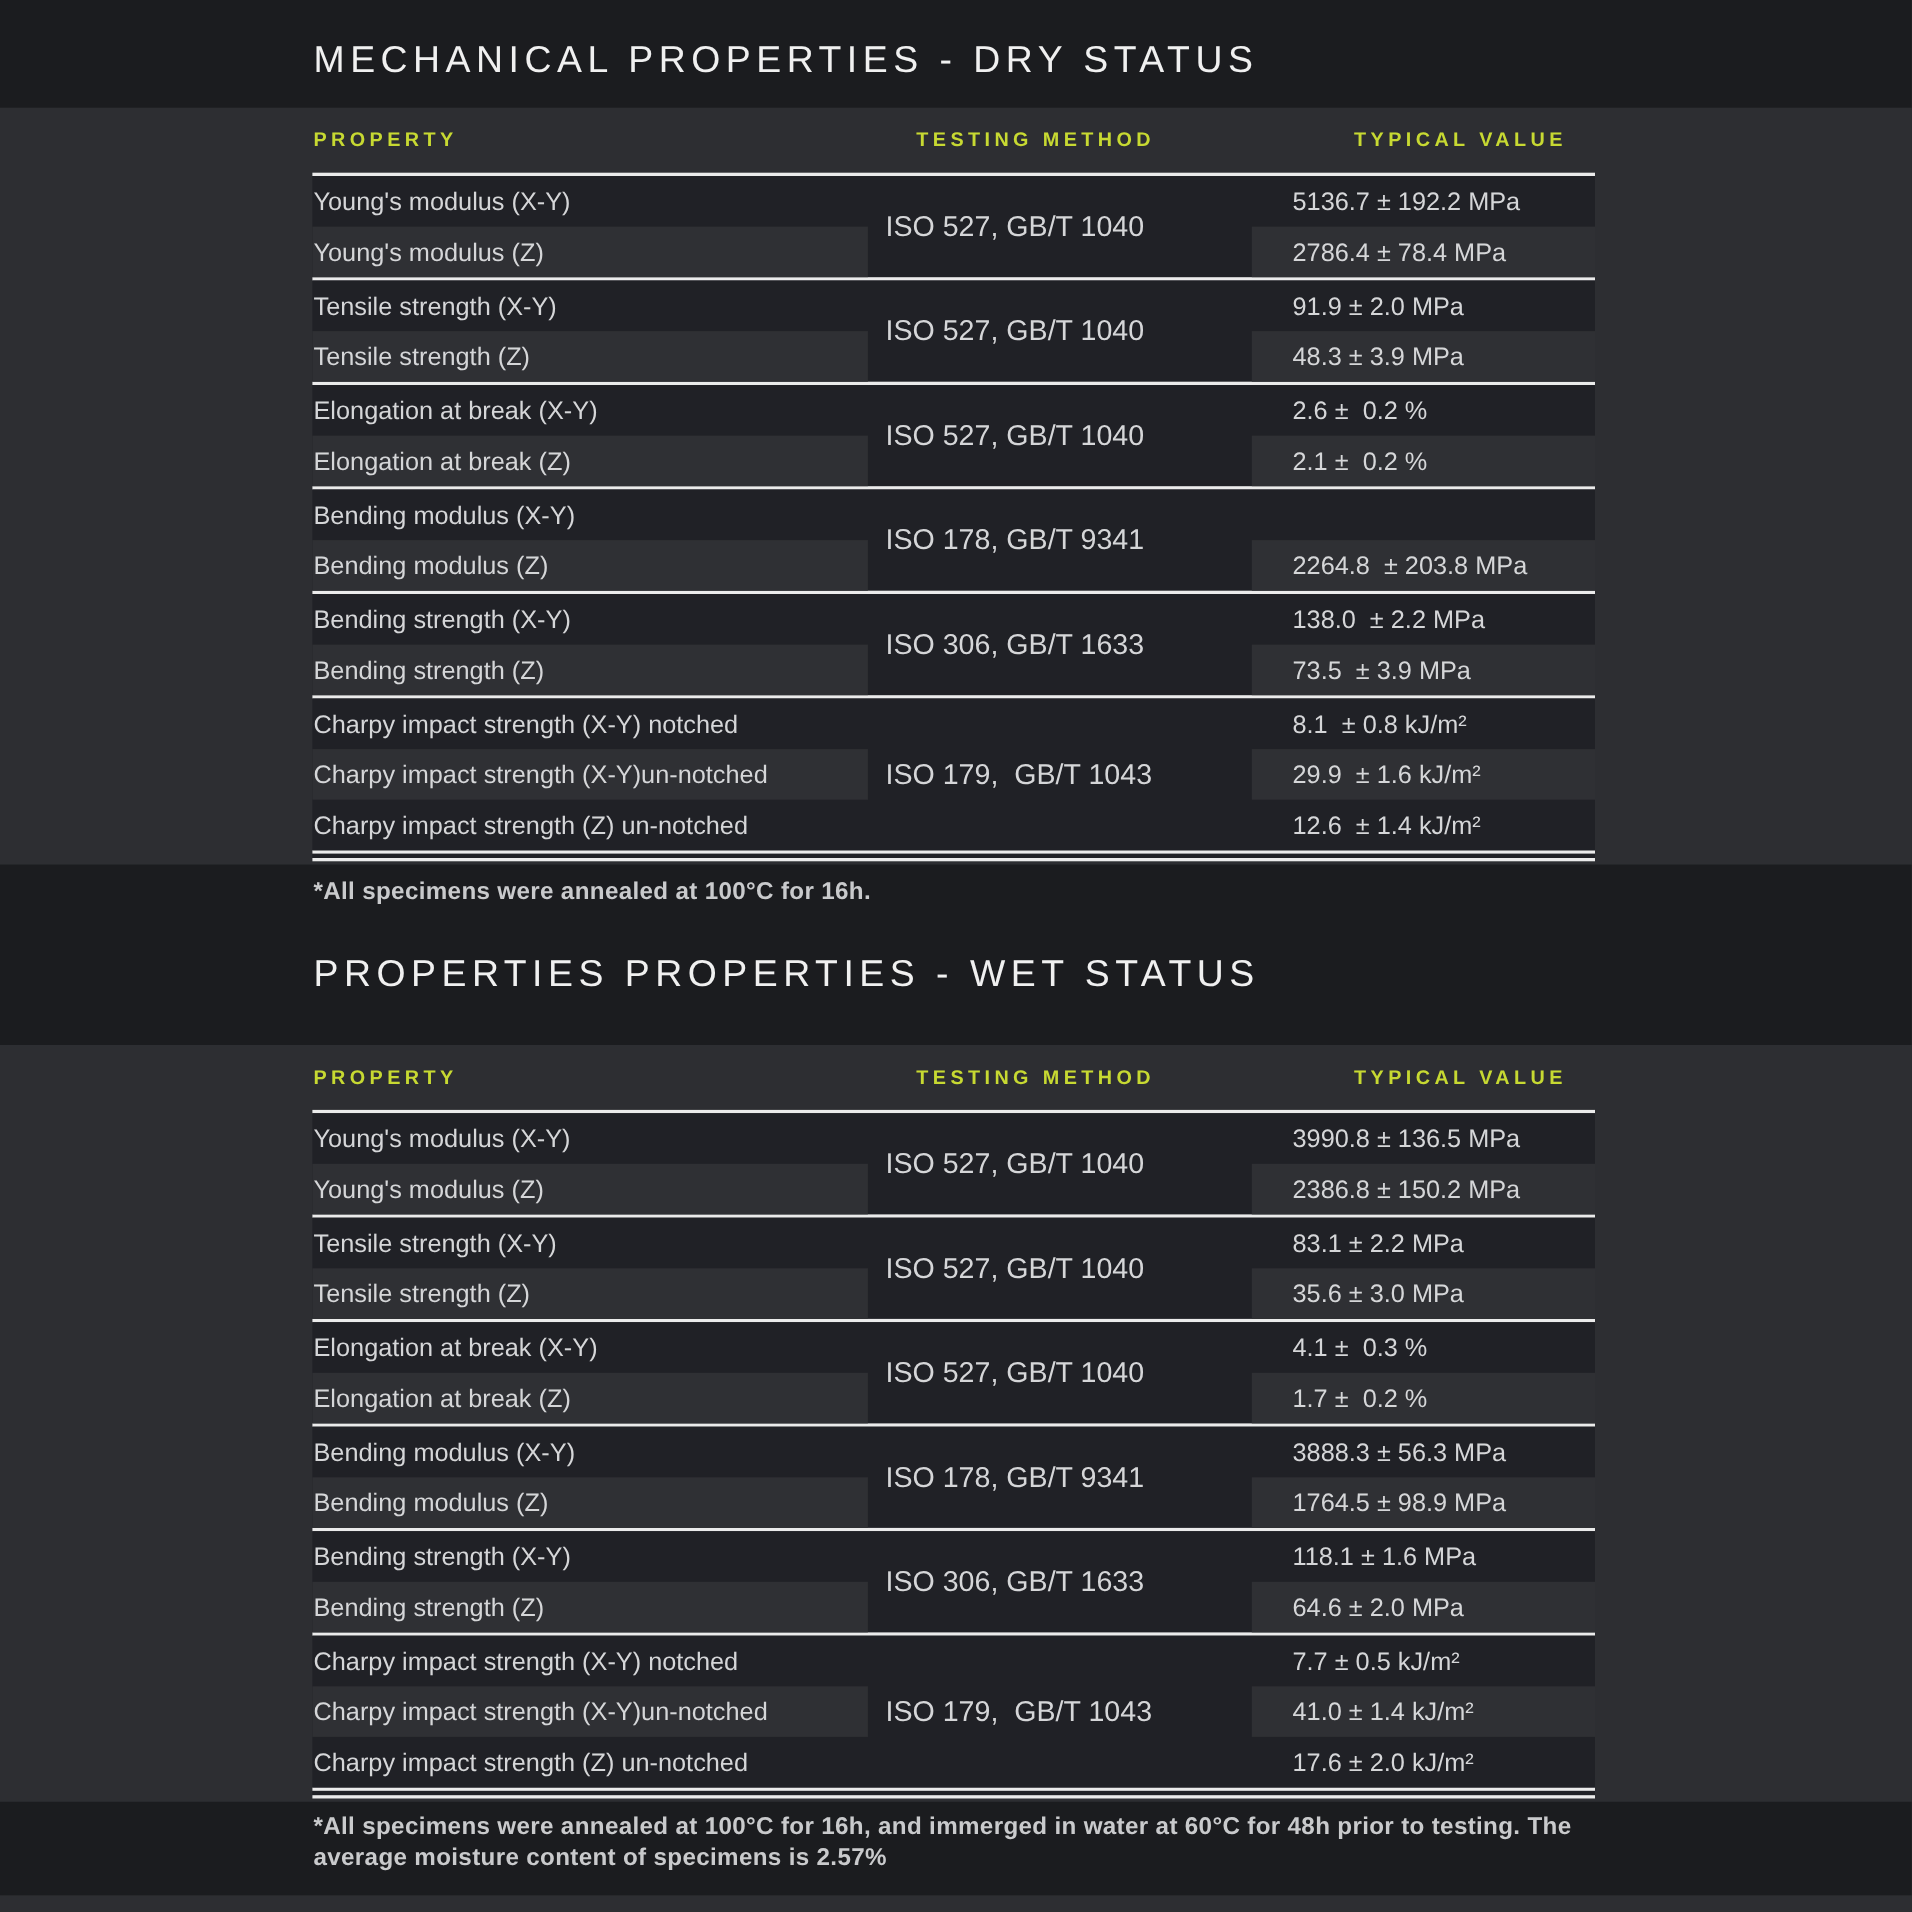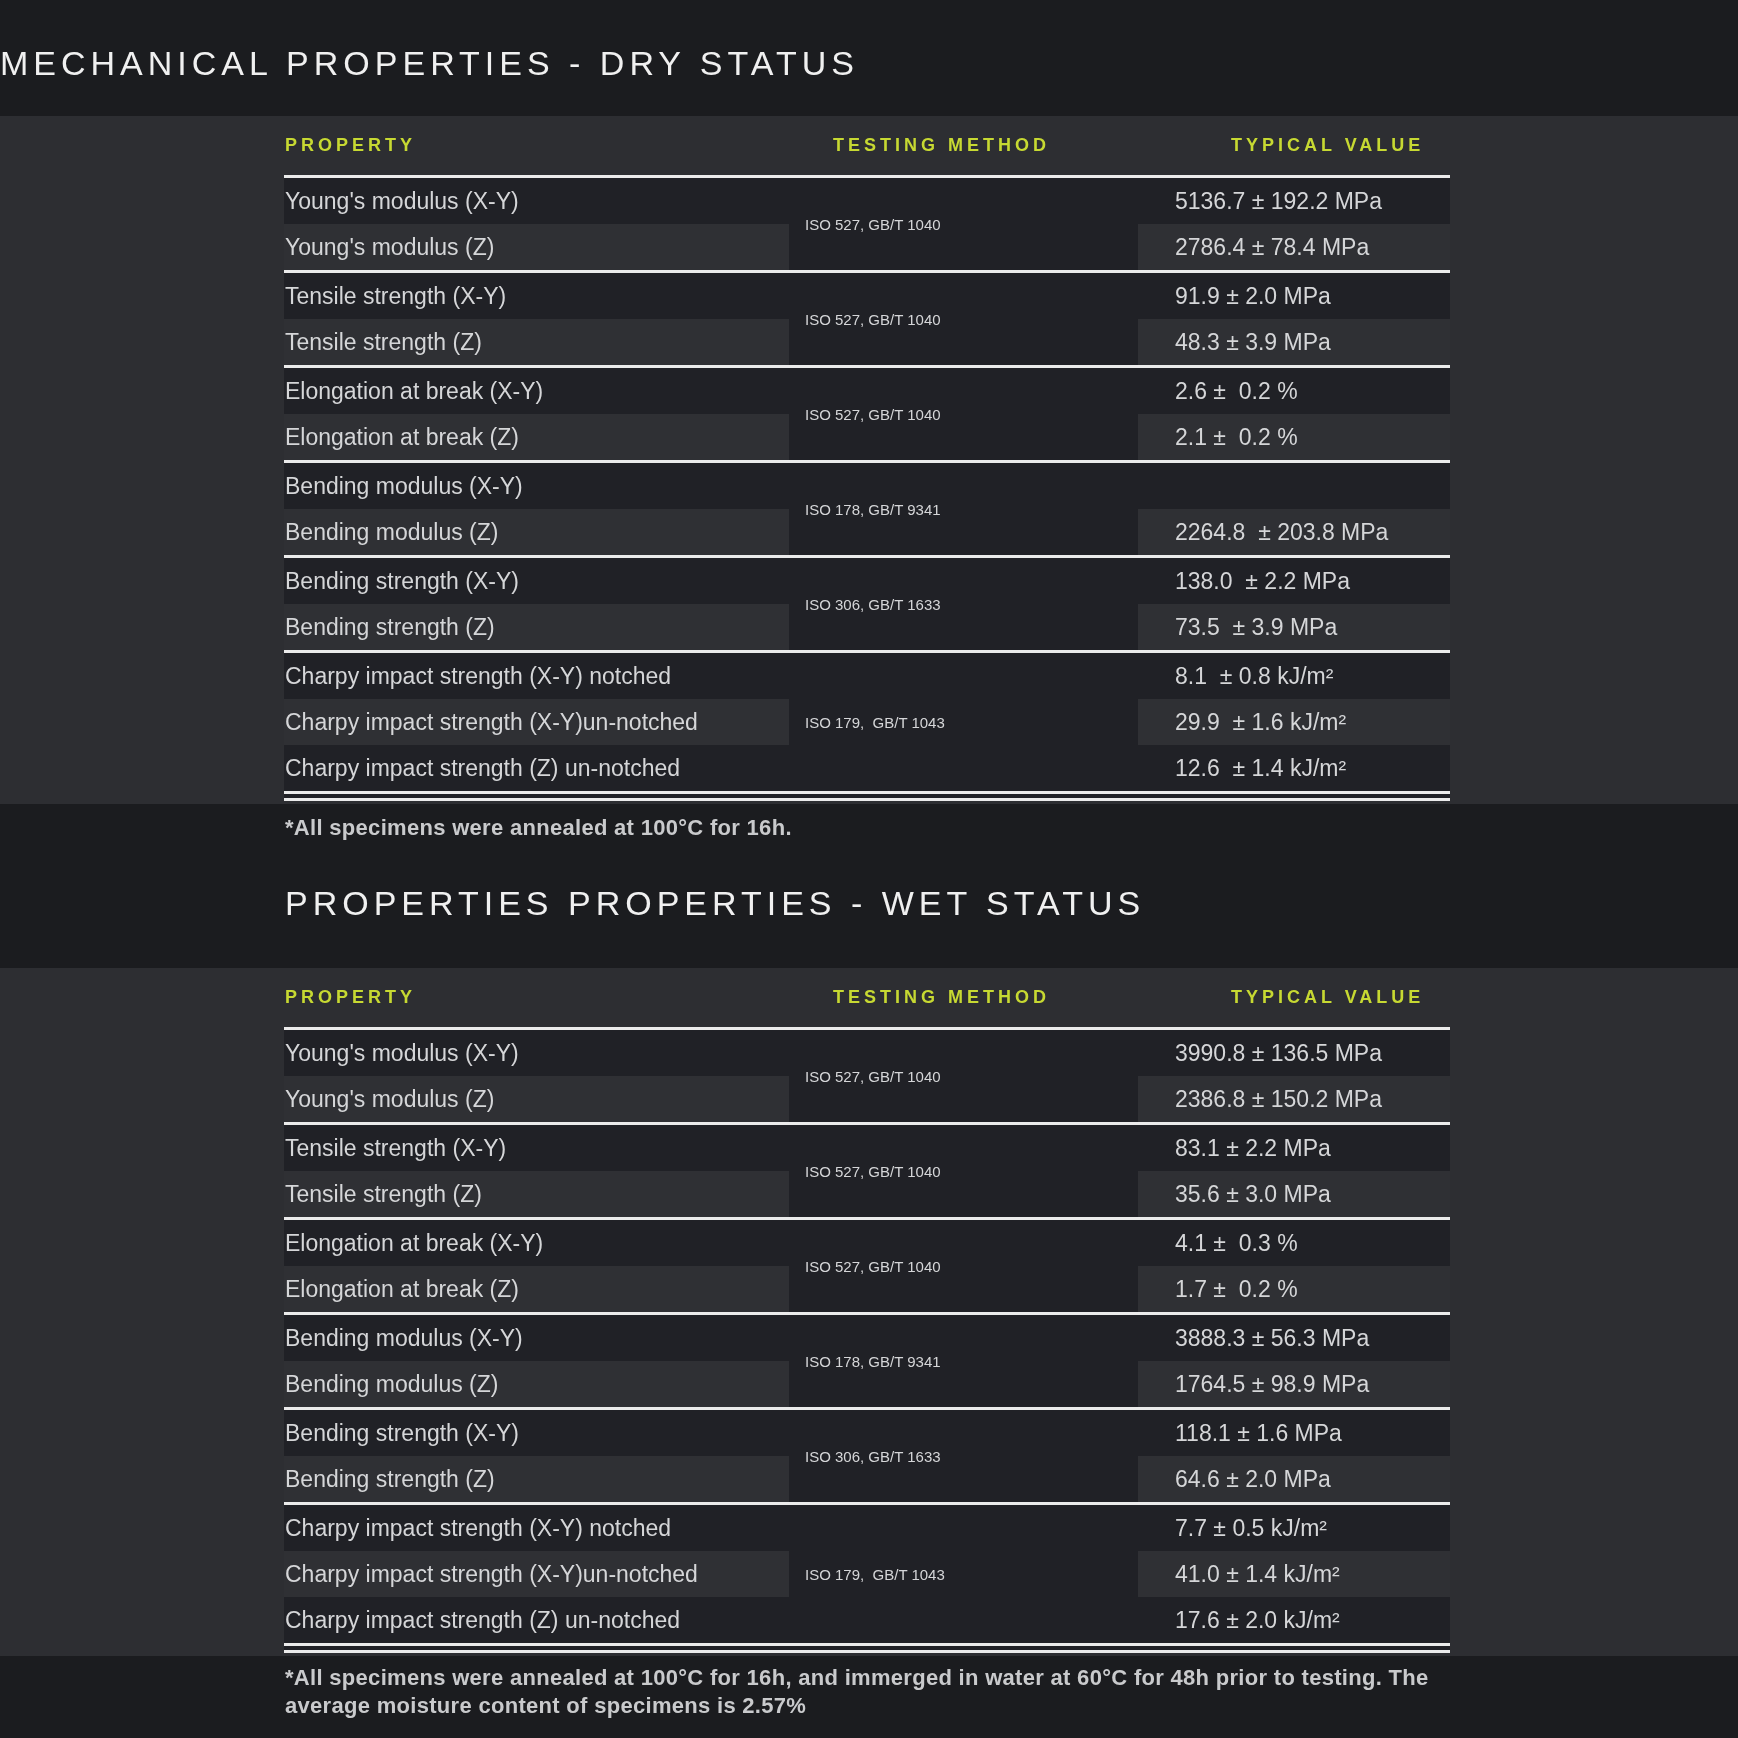--- a/index.html
+++ b/index.html
@@ -3,21 +3,21 @@
 <meta charset="utf-8">
 <style>
   html,body{margin:0;padding:0;}
   body{
     width:1738px;height:1738px;overflow:hidden;
     background:#2d2e32;
     font-family:"Liberation Sans", sans-serif;
     color:#d5d6d8;
   }
   .band{background:#1b1c1f;}
-  .band-top{height:116px;display:flex;align-items:center;box-sizing:border-box;padding-top:10px;}
+  .band-top{height:98px;display:flex;align-items:center;padding-left:285px;box-sizing:border-box;padding-top:10px;}
   .section-title{
     font-size:34px;font-weight:400;letter-spacing:5px;
     color:#f0f0f0;white-space:pre;margin:0;
   }
   .table-section{height:688px;background:#2d2e32;}
   .sheet{margin-left:284px;width:1166px;}
   .thead{display:grid;grid-template-columns:505px 349px 312px;height:59px;align-items:center;gap:28px;}
   .th{font-size:18px;font-weight:700;letter-spacing:4px;color:#c7d932;white-space:pre;}
   .th-prop{padding-left:1px;}
   .th-method{padding-left:16px;}
@@ -26,21 +26,21 @@
   .group{position:relative;background:#202126;border-bottom:3px solid #ebebeb;}
   .group.last{border-bottom:none;}
   .dline{height:4px;background:#202126;border-top:3px solid #ebebeb;border-bottom:3px solid #ebebeb;}
   .row{display:grid;grid-template-columns:505px 349px 312px;height:46px;}
   .cell{display:flex;align-items:center;font-size:23px;font-weight:400;white-space:pre;}
   .row.alt .cell-prop,.row.alt .cell-val{background:#2f3034;}
   .cell-prop{padding-left:1px;}
   .cell-val{padding-left:37px;}
   .method{
     position:absolute;left:521px;top:50%;transform:translateY(-50%);
-    font-size:15px;white-space:pre;color:#d5d6d8;
+    font-size:26px;white-space:pre;color:#d5d6d8;
   }
   .band-mid{height:164px;box-sizing:border-box;padding:10px 0 0 285px;}
   .band-bottom{height:85px;box-sizing:border-box;padding:8px 0 0 285px;}
   .footnote{
     font-size:22px;line-height:28px;color:#c9cacc;letter-spacing:0.3px;
     white-space:pre-wrap;margin:0;font-weight:bold;
   }
   .footnote-wrap{width:1180px;}
   .band-mid .section-title{margin-top:42px;}
 </style>

